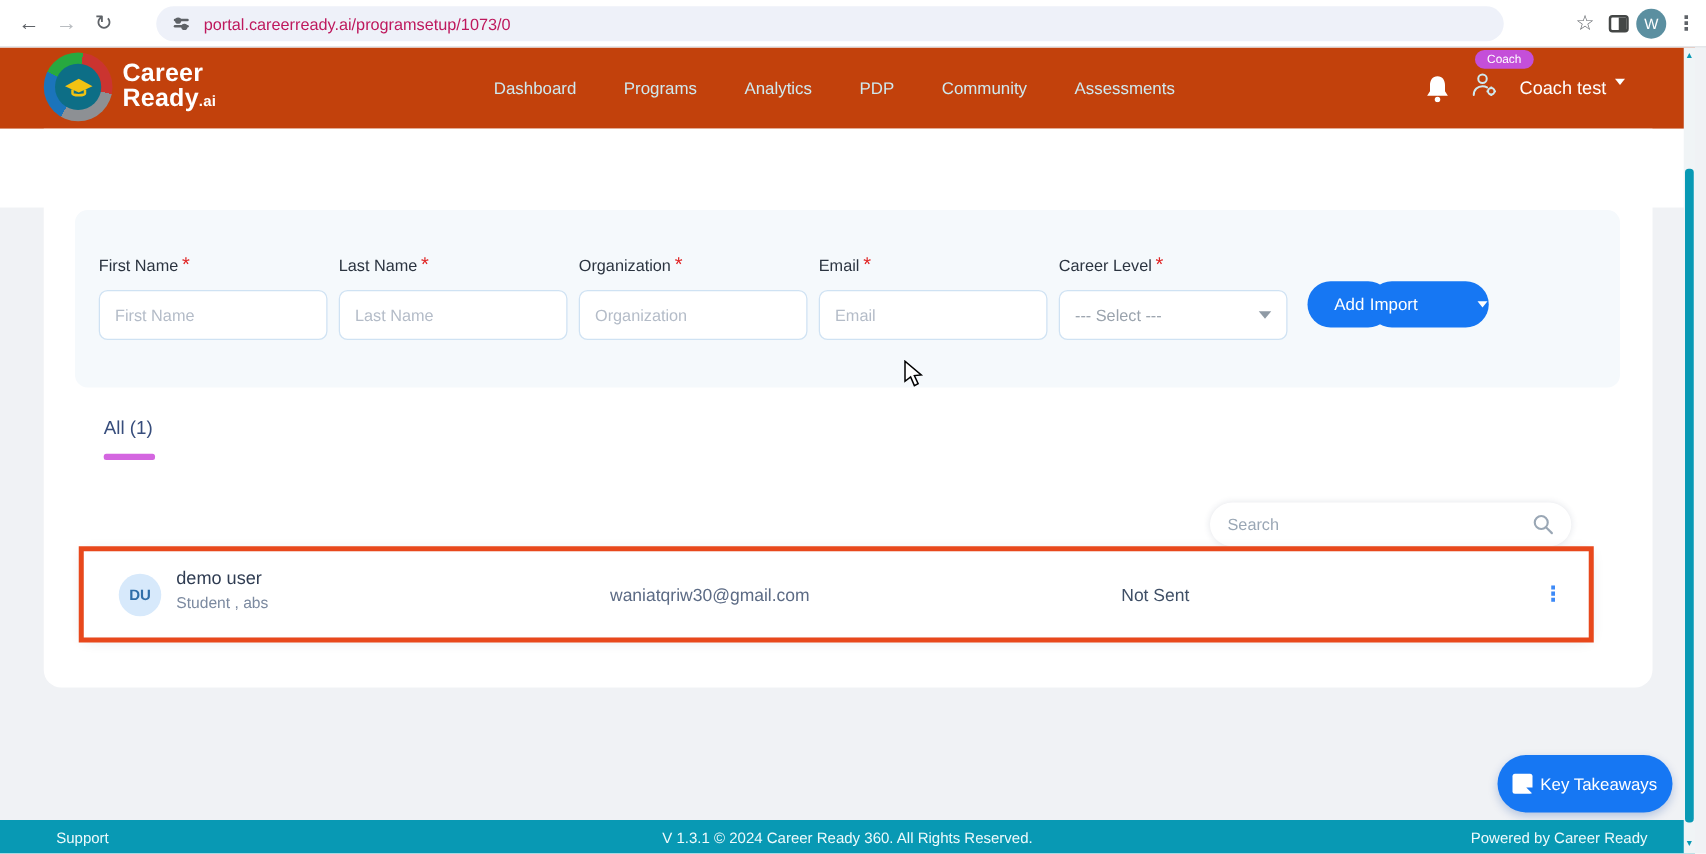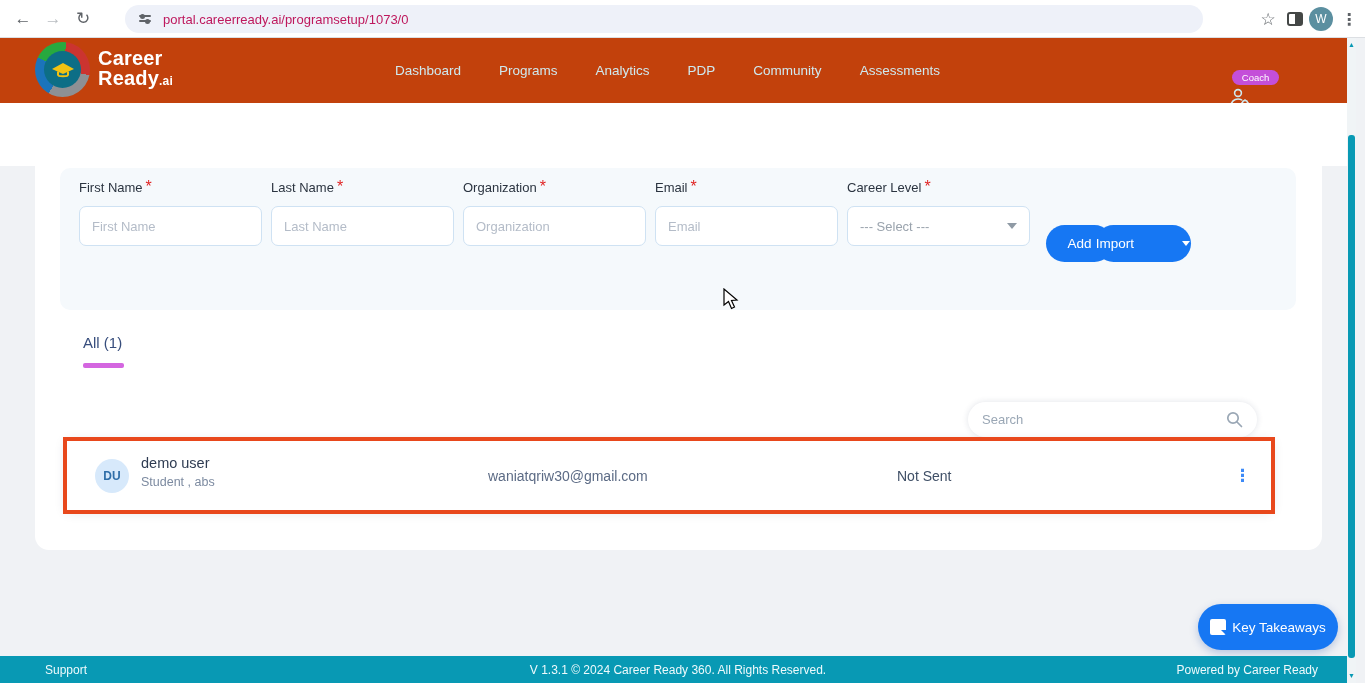--- a/index.html
+++ b/index.html
@@ -36,21 +36,21 @@
   .app-header { position:absolute; top:0; left:0; width:1356px; height:65px; background:#c2410c; }
   .brand { position:absolute; left:35px; top:4px; display:flex; align-items:center; gap:8px; }
   .logo-ring { width:55px; height:55px; border-radius:50%;
                background:conic-gradient(from 210deg,#1b74bb 0 24%,#27a93f 24% 44%,#cb3430 44% 70%,#8d9094 70% 100%);
                display:flex; align-items:center; justify-content:center; }
   .logo-core { width:37px; height:37px; border-radius:50%; background:#0d6e86; display:flex; align-items:center; justify-content:center; }
   .brand-text { color:#fff; font-weight:bold; font-size:20px; line-height:20px; letter-spacing:.2px; }
   .brand-text .suffix { font-size:12px; font-weight:bold; }
   .nav { position:absolute; left:395px; top:0; height:65px; display:flex; align-items:center; gap:38px; }
   .nav-item { color:#cfe9ef; font-size:13.5px; cursor:pointer; }
-  .hdr-right { position:absolute; right:74px; top:0; height:65px; display:flex; align-items:center; gap:48px;flex-direction:column; }
+  .hdr-right { position:absolute; right:56px; top:0; height:65px; display:flex; align-items:center; gap:16px; }
   .bell { width:20px; height:22px; cursor:pointer; }
   .rater-wrap { position:relative; cursor:pointer; }
   .coach-badge { position:absolute; top:-16px; left:4px; background:#c44fd9; color:#fff; font-size:9.5px;
                  padding:2px 10px; border-radius:9px; white-space:nowrap; }
   .user-menu { color:#fff; font-size:14.5px; display:flex; align-items:flex-start; gap:7px; cursor:pointer; }
   .caret-down { width:0; height:0; border-left:4px solid transparent; border-right:4px solid transparent; border-top:5px solid #fff; }
 
   
   .title-strip { position:absolute; top:65px; left:0; width:1356px; height:63px; background:#fff; }
   .page-title-wrap { position:absolute; left:83px; top:18px; display:flex; align-items:center; gap:14px; }
@@ -59,21 +59,21 @@
   .autosave { position:absolute; right:398px; top:27px; color:#ef9050; font-size:14px; }
   .btn-blue { background:#1677f3; color:#fff; border:none; border-radius:18px; font-size:13.5px;
               font-family:inherit; cursor:pointer; display:inline-flex; align-items:center; justify-content:center; gap:6px; }
   .add-raters-btn { position:absolute; right:156px; top:13px; width:104px; height:35px; }
   .publish-btn { position:absolute; right:61px; top:13px; width:82px; height:35px; }
 
   
   .card { position:absolute; top:65px; left:35px; width:1287px; height:447px; background:#fff; border-radius:0 0 14px 14px; }
 
   .form-panel { position:absolute; left:25px; top:65px; width:1236px; height:142px; background:#f5f9fc; border-radius:10px; }
-  .field { position:absolute; top:10px; width:183px; }
+  .field { position:absolute; top:36px; width:183px; }
   .f0{ left:19px; } .f1{ left:211px; } .f2{ left:403px; } .f3{ left:595px; } .f4{ left:787px; }
   .field-label { font-size:13px; color:#2b3440; font-weight:500; }
   .req { color:#e02424; margin-left:3px; }
   .field input { margin-top:10px; width:183px; height:40px; border:1px solid #cfe2f3; border-radius:7px;
                  padding:0 12px; font-size:13px; font-family:inherit; color:#3a4452; background:#fff; outline:none; }
   .field input::placeholder { color:#b4bcc8; }
   .select-box { margin-top:10px; width:183px; height:40px; border:1px solid #cfe2f3; border-radius:7px; background:#fff;
                 display:flex; align-items:center; justify-content:space-between; padding:0 12px; cursor:pointer; }
   .select-text { font-size:13px; color:#9aa3ad; }
   .caret-gray { width:0; height:0; border-left:5px solid transparent; border-right:5px solid transparent; border-top:6px solid #8f9aa5; }

